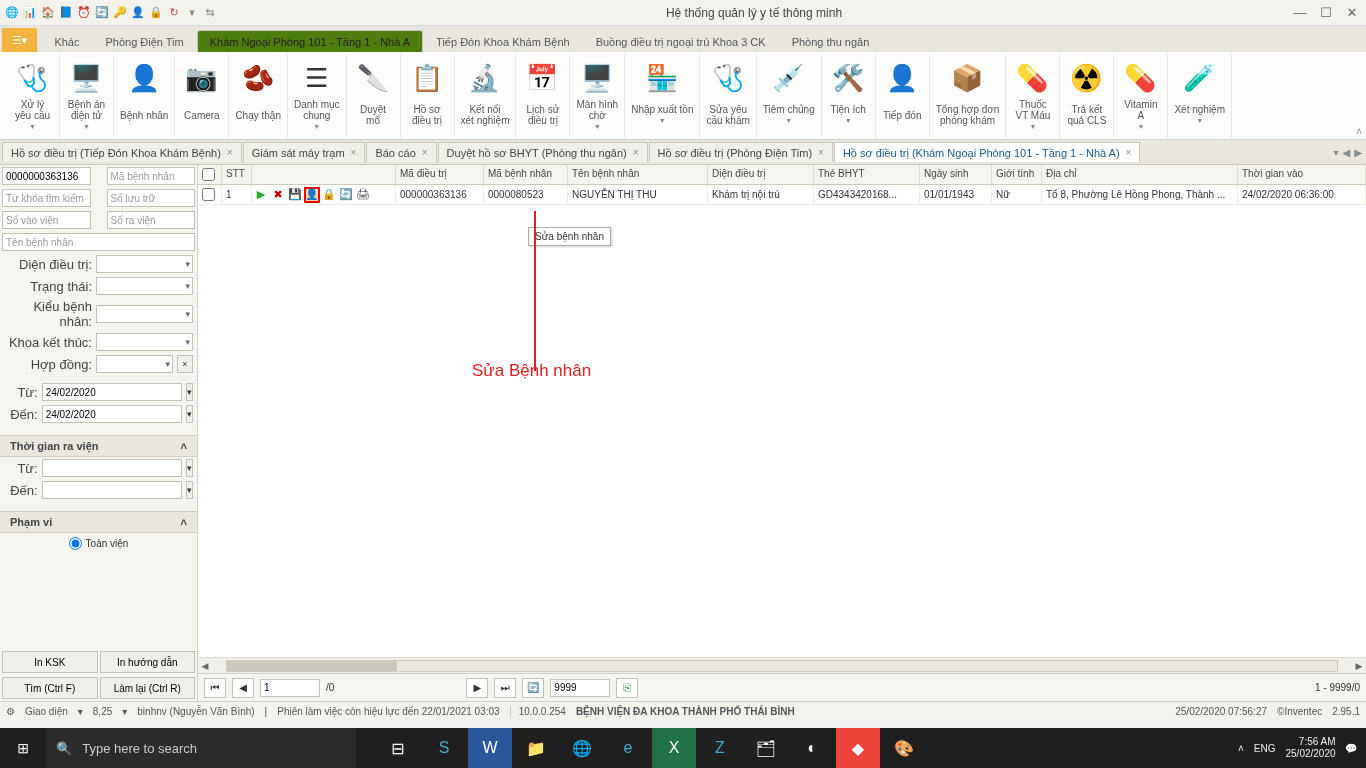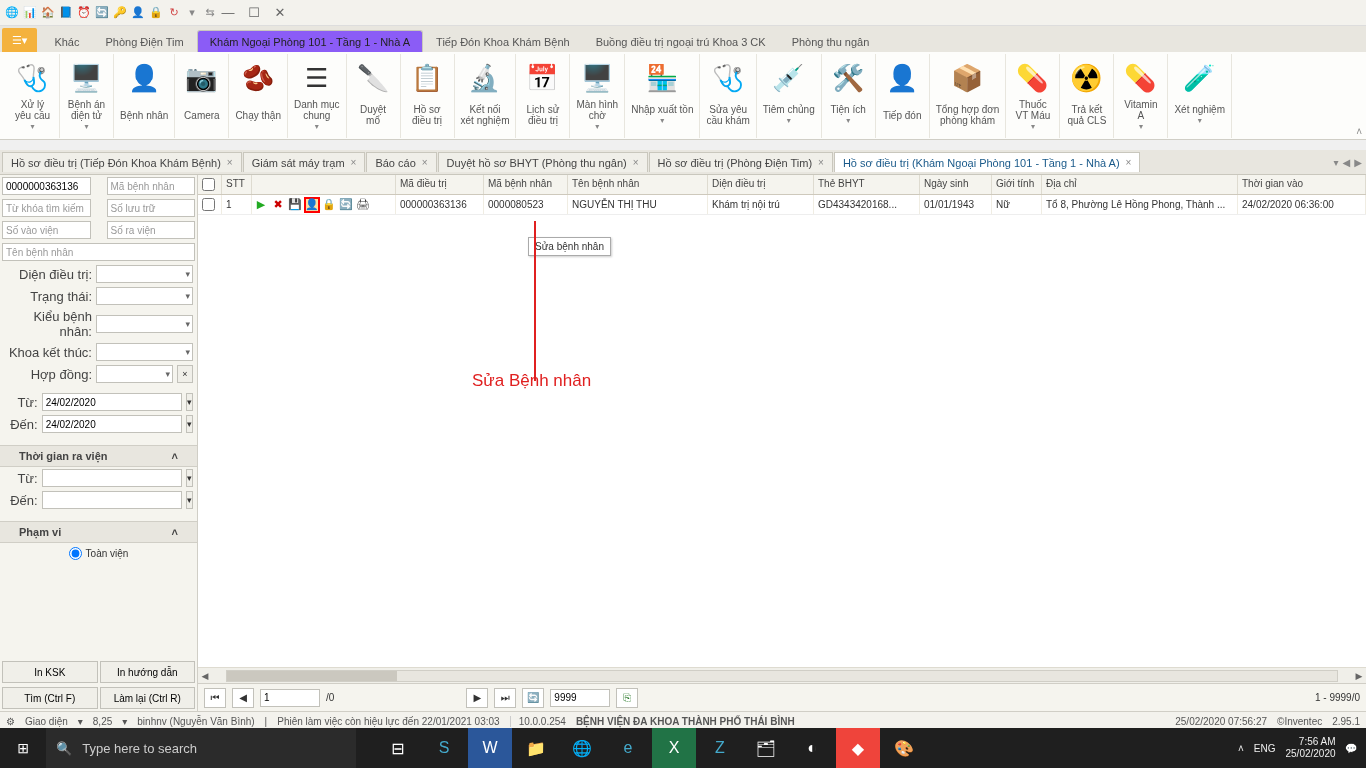--- a/index.html
+++ b/index.html
@@ -10,52 +10,52 @@
 .titlebar .qat { display: flex; gap: 2px; align-items: center; }
 .titlebar .qat-item { width: 16px; height: 16px; display: flex; align-items: center; justify-content: center; font-size: 11px; cursor: pointer; }
 .titlebar .title { flex: 1; text-align: center; font-size: 12px; color: #444; }
 .titlebar .win-controls { display: flex; gap: 6px; }
 .titlebar .win-controls span { width: 20px; text-align: center; cursor: pointer; font-size: 13px; color: #666; }
 
 
 .tabstrip { height: 26px; background: #e8e6df; display: flex; align-items: flex-end; padding-left: 2px; }
 .file-btn { background: #f4b23e; color: #fff; padding: 4px 10px; height: 24px; display: flex; align-items: center; font-size: 11px; margin-right: 4px; border-radius: 2px 2px 0 0; cursor: pointer; }
 .tab { padding: 5px 12px 4px; font-size: 11px; color: #555; cursor: pointer; border: 1px solid transparent; border-bottom: none; }
-.tab.active { background: #8b5cf6; border-color: #c9c7bd; border-radius: 3px 3px 0 0; color: #222; }
+.tab.active { background: #4d7c0f; border-color: #c9c7bd; border-radius: 3px 3px 0 0; color: #222; }
 
 
 .ribbon { height: 88px; background: #fdfdfb; border-bottom: 1px solid #d0cec6; display: flex; padding: 2px 6px 0; position: relative; }
 .rgroup { display: flex; flex-direction: column; align-items: center; padding: 2px 6px; border-right: 1px solid #e8e6de; min-width: 54px; justify-content: flex-start; height: 84px; cursor: pointer; }
 .rgroup .ricon { height: 44px; display: flex; align-items: center; justify-content: center; font-size: 26px; }
 .rgroup .rlabel { font-size: 10px; color: #555; text-align: center; line-height: 11px; height: 30px; display: flex; flex-direction: column; justify-content: center; }
 .rgroup .drop { font-size: 8px; color: #888; }
 .ribbon-collapse { position: absolute; right: 4px; bottom: 2px; font-size: 10px; color: #888; cursor: pointer; }
 
 
-.doctabs { height: 22px; background: #e8e6df; display: flex; align-items: center; padding: 12px 2px; border-bottom: 1px solid #c9c7bd; position: relative; margin-top: 10px; }
+.doctabs { height: 22px; background: #e8e6df; display: flex; align-items: center; padding: 12px 2px; border-bottom: 1px solid #c9c7bd; position: relative; }
 .doctab { padding: 3px 8px; font-size: 11px; color: #444; background: #f0efe9; border: 1px solid #c9c7bd; margin-right: 1px; display: flex; align-items: center; gap: 6px; cursor: pointer; border-bottom: none; height: 20px; }
 .doctab.active { background: #fff; font-weight: normal; color: #1a5a8a; }
 .doctab .x { font-size: 10px; color: #888; cursor: pointer; }
 .doctabs .nav-arrows { position: absolute; right: 4px; display: flex; gap: 4px; font-size: 10px; color: #888; }
 .doctabs .nav-arrows span { cursor: pointer; }
 
 
 .main { display: flex; height: 536px; background: #fff; }
 
 
 .sidebar { width: 198px; background: #f5f4ee; border-right: 1px solid #d0cec6; display: flex; flex-direction: column; overflow-y: auto; }
 .side-row { display: flex; gap: 16px; padding: 2px; }
 .side-row input { flex: 1; min-width: 0; height: 18px; border: 1px solid #c2c1ba; padding: 1px 3px; font-size: 10px; background: #fff; }
 .side-row input::placeholder { color: #999; }
 .form-row { display: flex; align-items: center; padding: 2px 4px; gap: 4px; }
 .form-row label { width: 88px; text-align: right; font-size: 13px; color: #444; }
 .form-row .sel { flex: 1; height: 18px; border: 1px solid #c2c1ba; background: #fff; display: flex; align-items: center; justify-content: flex-end; padding: 0 2px; font-size: 9px; color: #666; cursor: pointer; }
 .form-row .clr { width: 16px; height: 18px; border: 1px solid #c2c1ba; background: #f0efe9; display: flex; align-items: center; justify-content: center; font-size: 9px; cursor: pointer; }
 .form-row .date-input { flex: 1; height: 18px; border: 1px solid #c2c1ba; background: #fff; padding: 1px 3px; font-size: 10px; }
-.section-header { background: #e8e6df; padding: 4px 19px; font-size: 11px; font-weight: bold; color: #444; display: flex; justify-content: space-between; border-top: 1px solid #d0cec6; border-bottom: 1px solid #d0cec6; cursor: pointer; }
+.section-header { background: #e8e6df; padding: 4px 10px; font-size: 11px; font-weight: bold; color: #444; display: flex; justify-content: space-between; border-top: 1px solid #d0cec6; border-bottom: 1px solid #d0cec6; cursor: pointer; }
 .radio-row { padding: 4px 6px; display: flex; align-items: center; gap: 4px; font-size: 10px; justify-content: center; }
 .btn-row { display: flex; gap: 2px; padding: 2px; }
 .btn-row button { flex: 1; height: 22px; font-size: 10px; border: 1px solid #c2c1ba; background: #f0efe9; cursor: pointer; }
 .btn-row button:disabled { color: #aaa; }
 .sidebar-spacer { flex: 1; }
 
 
 .gridarea { flex: 1; display: flex; flex-direction: column; position: relative; }
 .grid-header { display: flex; height: 20px; background: #f5f4ee; border-bottom: 1px solid #cec9bc; font-size: 10px; color: #444; }
 .gh { border-right: 1px solid #dedbd0; padding: 3px 4px; overflow: hidden; white-space: nowrap; }
@@ -107,20 +107,21 @@
     <span class="qat-item" style="color:#2060c0">📘</span>
     <span class="qat-item" style="color:#d04040">⏰</span>
     <span class="qat-item" style="color:#40a040">🔄</span>
     <span class="qat-item" style="color:#d0a020">🔑</span>
     <span class="qat-item" style="color:#d08020">👤</span>
     <span class="qat-item" style="color:#d0a020">🔒</span>
     <span class="qat-item" style="color:#d04040">↻</span>
     <span class="qat-item" style="color:#888">▾</span>
     <span class="qat-item" style="color:#888">⇆</span>
   </div>
+  <div class="title">Hệ thống quản lý y tế thông minh</div>
   <div class="win-controls">
     <span>—</span>
     <span>☐</span>
     <span>✕</span>
   </div>
 </div>
 
 <div class="tabstrip">
   <div class="file-btn">☰▾</div>
   <div class="tab">Khác</div>

